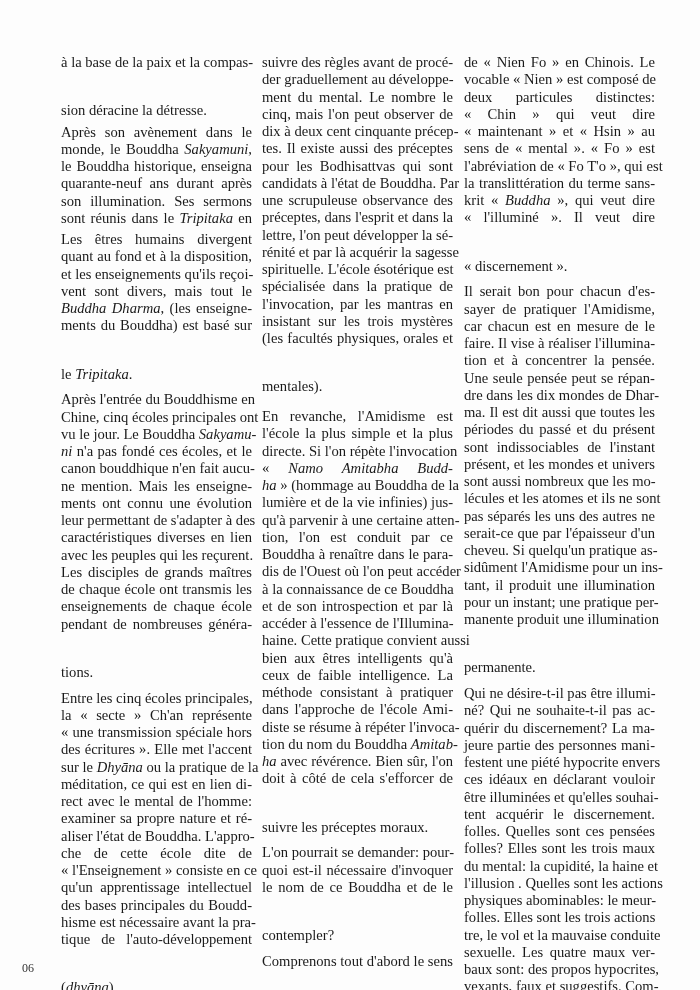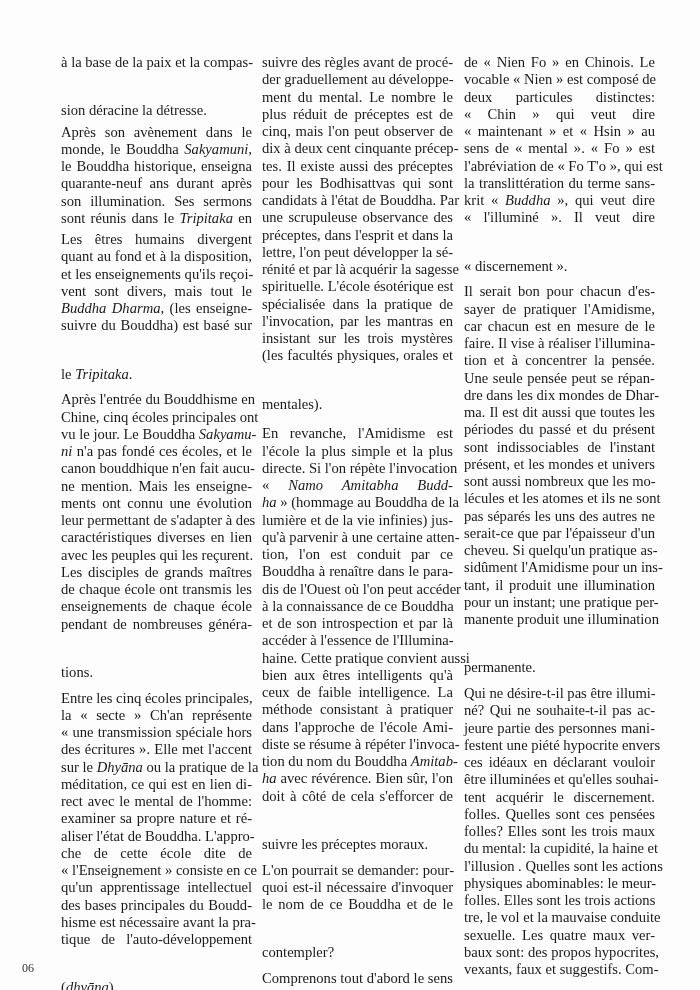--- a/index.html
+++ b/index.html
@@ -34,21 +34,21 @@
         <span class="ln">son illumination. Ses sermons</span>
         <span class="ln">sont réunis dans le <i>Tripitaka</i> en</span>
       </div>
       <span class="gap2"></span>
       <div>
         <span class="ln">Les êtres humains divergent</span>
         <span class="ln">quant au fond et à la disposition,</span>
         <span class="ln">et les enseignements qu'ils reçoi-</span>
         <span class="ln">vent sont divers, mais tout le</span>
         <span class="ln"><i>Buddha Dharma</i>, (les enseigne-</span>
-        <span class="ln">suivre du Bouddha) est basé sur</span>
+        <span class="ln">ments du Bouddha) est basé sur</span>
         <span class="ln last">le <i>Tripitaka</i>.</span>
       </div>
       <span class="gap"></span>
       <div>
         <span class="ln">Après l'entrée du Bouddhisme en</span>
         <span class="ln">Chine, cinq écoles principales ont</span>
         <span class="ln">vu le jour. Le Bouddha <i>Sakyamu-</i></span>
         <span class="ln"><i>ni</i> n'a pas fondé ces écoles, et le</span>
         <span class="ln">canon bouddhique n'en fait aucu-</span>
         <span class="ln">ne mention. Mais les enseigne-</span>
@@ -86,21 +86,20 @@
         <span class="ln">L'école <i>Vinaya</i> insiste sur l'obser-</span>
         <span class="ln">vance des préceptes énoncés par</span>
         <span class="ln">le Bouddha. L'on commence par</span>
       </div>
     </div>
   <div class="col col-2">
       <div>
         <span class="ln">suivre des règles avant de procé-</span>
         <span class="ln">der graduellement au développe-</span>
         <span class="ln">ment du mental. Le nombre le</span>
-        <span class="ln">plus réduit de préceptes est de</span>
         <span class="ln">cinq, mais l'on peut observer de</span>
         <span class="ln">dix à deux cent cinquante précep-</span>
         <span class="ln">tes. Il existe aussi des préceptes</span>
         <span class="ln">pour les Bodhisattvas qui sont</span>
         <span class="ln">candidats à l'état de Bouddha. Par</span>
         <span class="ln">une scrupuleuse observance des</span>
         <span class="ln">préceptes, dans l'esprit et dans la</span>
         <span class="ln">lettre, l'on peut développer la sé-</span>
         <span class="ln">rénité et par là acquérir la sagesse</span>
         <span class="ln">spirituelle. L'école ésotérique est</span>
@@ -184,20 +183,21 @@
         <span class="ln">sidûment l'Amidisme pour un ins-</span>
         <span class="ln">tant, il produit une illumination</span>
         <span class="ln">pour un instant; une pratique per-</span>
         <span class="ln">manente produit une illumination</span>
         <span class="ln last">permanente.</span>
       </div>
       <span class="gap"></span>
       <div>
         <span class="ln">Qui ne désire-t-il pas être illumi-</span>
         <span class="ln">né? Qui ne souhaite-t-il pas ac-</span>
+        <span class="ln">quérir du discernement? La ma-</span>
         <span class="ln">jeure partie des personnes mani-</span>
         <span class="ln">festent une piété hypocrite envers</span>
         <span class="ln">ces idéaux en déclarant vouloir</span>
         <span class="ln">être illuminées et qu'elles souhai-</span>
         <span class="ln">tent acquérir le discernement.</span>
         <span class="ln">folles. Quelles sont ces pensées</span>
         <span class="ln">folles? Elles sont les trois maux</span>
         <span class="ln">du mental: la cupidité, la haine et</span>
         <span class="ln">l'illusion . Quelles sont les actions</span>
         <span class="ln">physiques abominables: le meur-</span>

